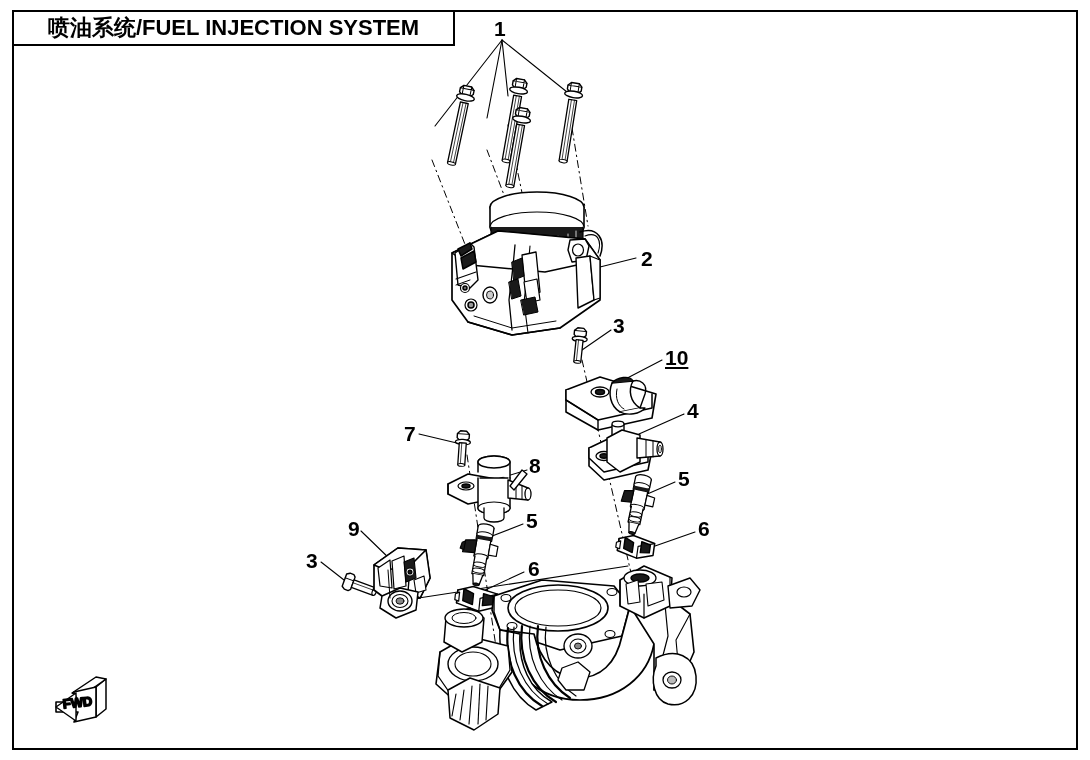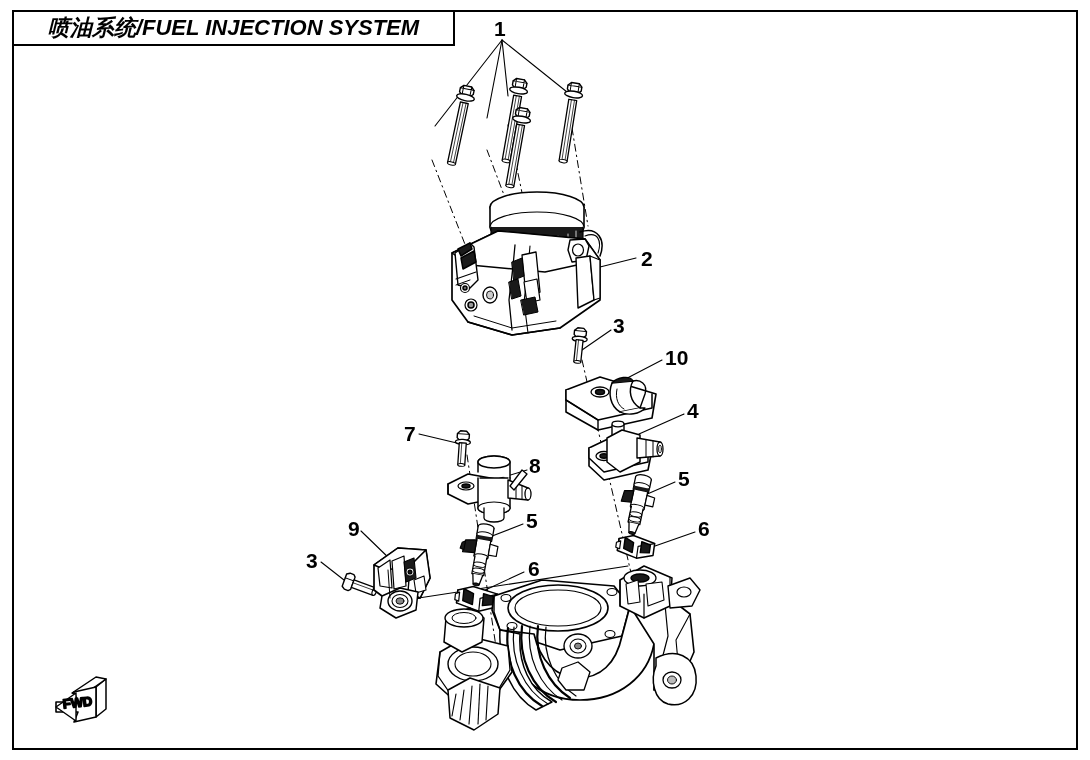--- a/index.html
+++ b/index.html
@@ -39,21 +39,20 @@
     align-items: center;
     justify-content: center;
   }
   #title-text {
     font-family: "Liberation Sans", "DejaVu Sans", sans-serif;
     font-size: 22px;
     font-weight: bold;
     letter-spacing: 0px;
     color: #000;
     white-space: nowrap;
-    font-style: italic;
   }
   svg.art {
     position: absolute;
     left: 0;
     top: 0;
     width: 1090px;
     height: 760px;
   }
   .callout {
     position: absolute;
@@ -480,21 +479,21 @@
   </svg>
 
   <div id="title-box">
     <span id="title-text">喷油系统/FUEL INJECTION SYSTEM</span>
   </div>
 
   <div id="callout-layer">
     <span class="callout" style="left:494px; top:18px;">1</span>
     <span class="callout" style="left:641px; top:248px;">2</span>
     <span class="callout" style="left:613px; top:315px;">3</span>
-    <span class="callout" style="left:665px; top:347px;">10</span>
+    <span class="callout" style="left:665px; top:347px;text-decoration:underline;">10</span>
     <span class="callout" style="left:687px; top:400px;">4</span>
     <span class="callout" style="left:678px; top:468px;">5</span>
     <span class="callout" style="left:698px; top:518px;">6</span>
     <span class="callout" style="left:404px; top:423px;">7</span>
     <span class="callout" style="left:529px; top:455px;">8</span>
     <span class="callout" style="left:526px; top:510px;">5</span>
     <span class="callout" style="left:348px; top:518px;">9</span>
     <span class="callout" style="left:306px; top:550px;">3</span>
     <span class="callout" style="left:528px; top:558px;">6</span>
   </div>

